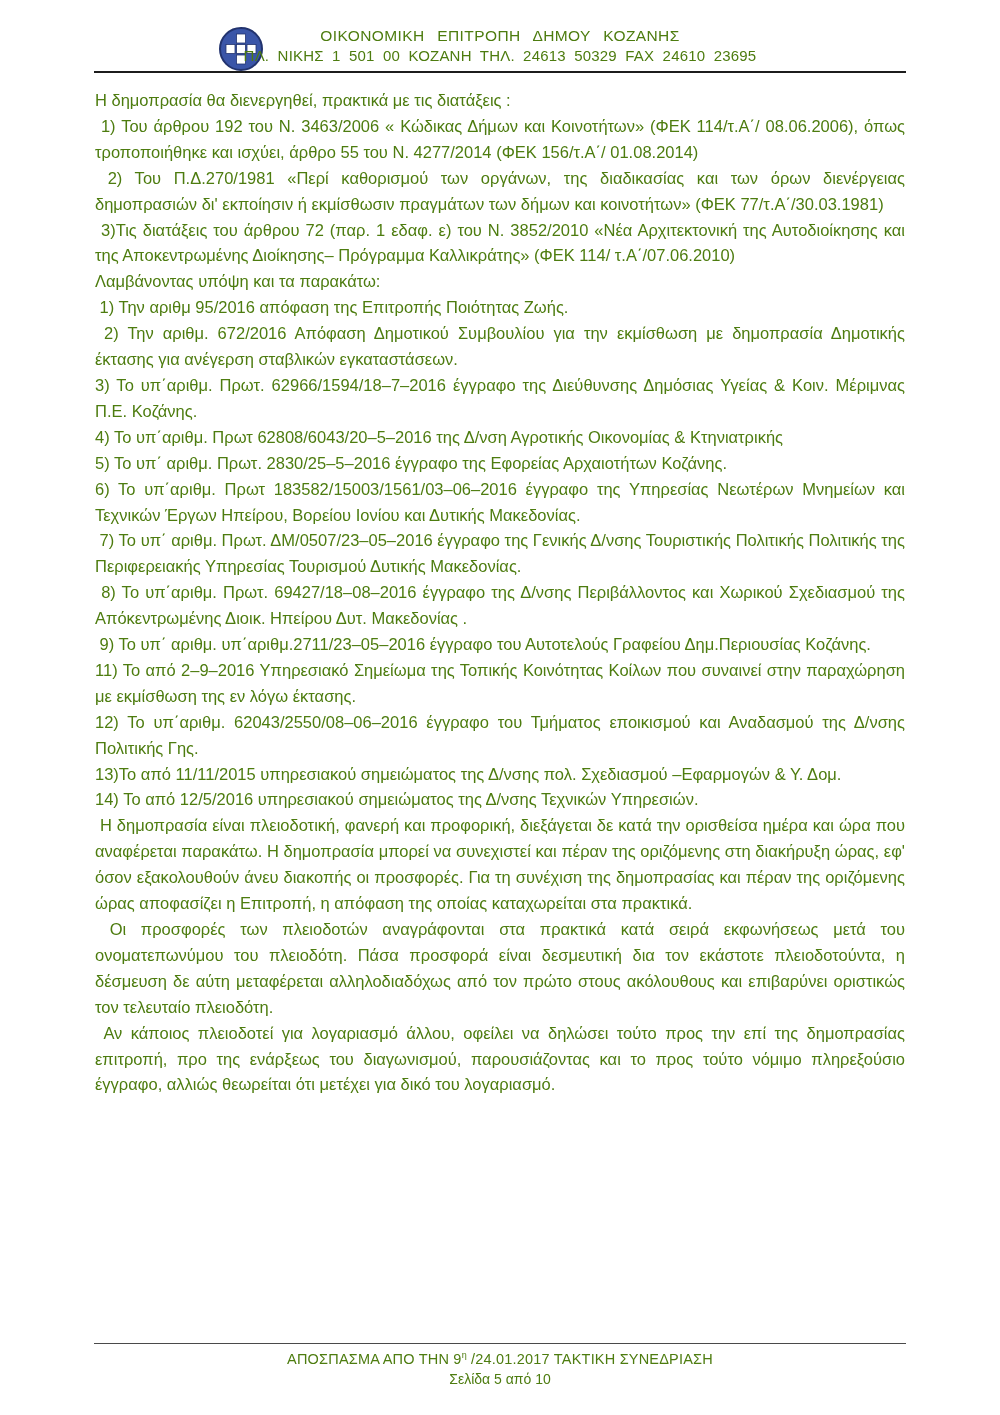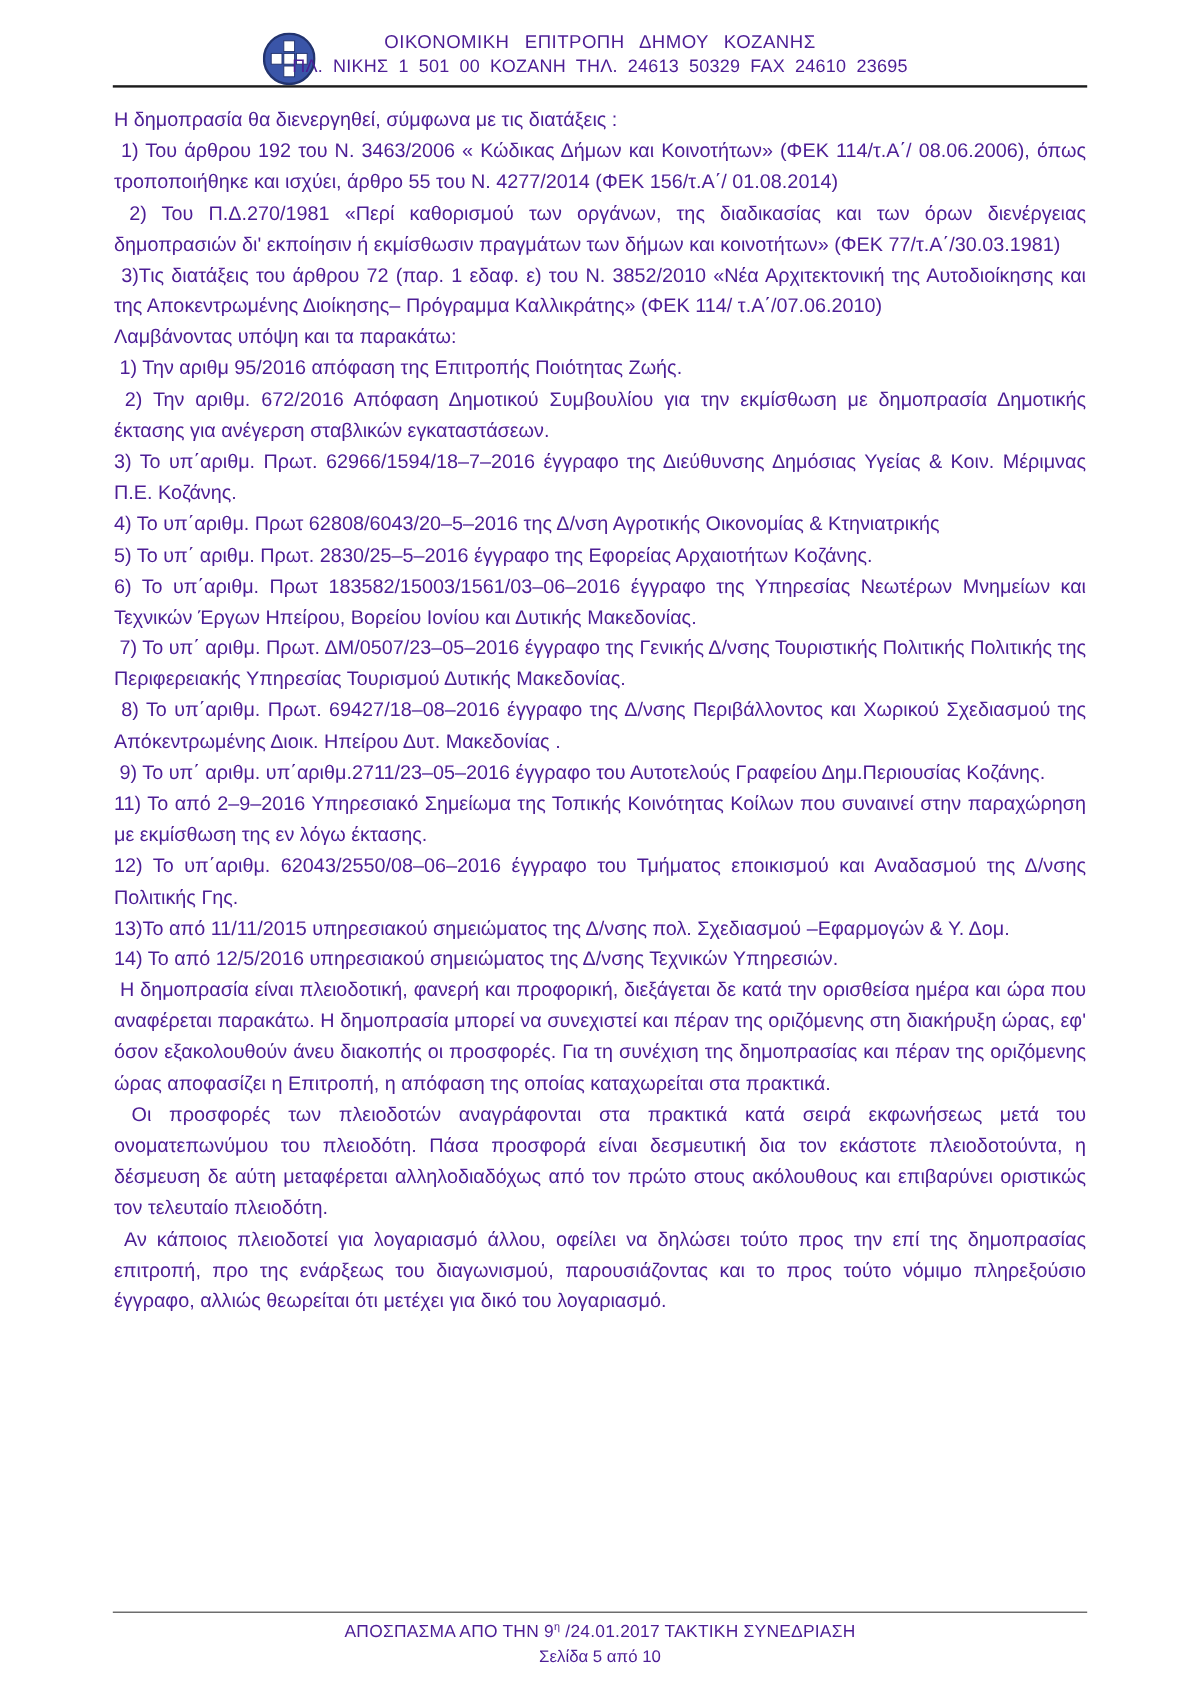--- a/index.html
+++ b/index.html
@@ -2,21 +2,21 @@
 <html><head>
 <meta charset="utf-8">
 <style>
   html, body { margin: 0; padding: 0; background: #ffffff; }
   .page {
     position: relative;
     width: 1000px;
     height: 1415px;
     background: #ffffff;
     font-family: "Liberation Sans", sans-serif;
-    color: #4c1d95;
+    color: #4d7c0f;
     overflow: hidden;
   }
   
   .emblem {
     position: absolute;
     left: 219px;
     top: 27px;
     width: 44px;
     height: 44px;
   }
@@ -94,21 +94,21 @@
     <rect x="28" y="17.5" width="9" height="9" fill="#ffffff" stroke="#22336e" stroke-width="0.8"></rect>
   </svg>
 
   <div class="header-titles">
     <div class="header-line1">ΟΙΚΟΝΟΜΙΚΗ ΕΠΙΤΡΟΠΗ ΔΗΜΟΥ ΚΟΖΑΝΗΣ</div>
     <div class="header-line2">ΠΛ. ΝΙΚΗΣ 1 501 00 ΚΟΖΑΝΗ ΤΗΛ. 24613 50329 FAX 24610 23695</div>
   </div>
   <div class="header-rule"></div>
 
   <div class="content">
-    <p>Η δημοπρασία θα διενεργηθεί, σύμφωνα με τις διατάξεις :</p>
+    <p>Η δημοπρασία θα διενεργηθεί, πρακτικά με τις διατάξεις :</p>
     <p> 1) Του άρθρου 192 του Ν. 3463/2006 « Κώδικας Δήμων και Κοινοτήτων» (ΦΕΚ 114/τ.Α΄/ 08.06.2006), όπως τροποποιήθηκε και ισχύει, άρθρο 55 του Ν. 4277/2014 (ΦΕΚ 156/τ.Α΄/ 01.08.2014)</p>
     <p> 2) Του Π.Δ.270/1981 «Περί καθορισμού των οργάνων, της διαδικασίας και των όρων διενέργειας δημοπρασιών δι' εκποίησιν ή εκμίσθωσιν πραγμάτων των δήμων και κοινοτήτων» (ΦΕΚ 77/τ.Α΄/30.03.1981)</p>
     <p> 3)Τις διατάξεις του άρθρου 72 (παρ. 1 εδαφ. ε) του Ν. 3852/2010 «Νέα Αρχιτεκτονική της Αυτοδιοίκησης και της Αποκεντρωμένης Διοίκησης– Πρόγραμμα Καλλικράτης» (ΦΕΚ 114/ τ.Α΄/07.06.2010)</p>
     <p>Λαμβάνοντας υπόψη και τα παρακάτω:</p>
     <p> 1) Την αριθμ 95/2016 απόφαση της Επιτροπής Ποιότητας Ζωής.</p>
     <p> 2) Την αριθμ. 672/2016 Απόφαση Δημοτικού Συμβουλίου για την εκμίσθωση με δημοπρασία Δημοτικής έκτασης για ανέγερση σταβλικών εγκαταστάσεων.</p>
     <p>3) Το υπ΄αριθμ. Πρωτ. 62966/1594/18–7–2016 έγγραφο της Διεύθυνσης Δημόσιας Υγείας &amp; Κοιν. Μέριμνας Π.Ε. Κοζάνης.</p>
     <p>4) Το υπ΄αριθμ. Πρωτ 62808/6043/20–5–2016 της Δ/νση Αγροτικής Οικονομίας &amp; Κτηνιατρικής</p>
     <p>5) Το υπ΄ αριθμ. Πρωτ. 2830/25–5–2016 έγγραφο της Εφορείας Αρχαιοτήτων Κοζάνης.</p>
     <p>6) Το υπ΄αριθμ. Πρωτ 183582/15003/1561/03–06–2016 έγγραφο της Υπηρεσίας Νεωτέρων Μνημείων και Τεχνικών Έργων Ηπείρου, Βορείου Ιονίου και Δυτικής Μακεδονίας.</p>

